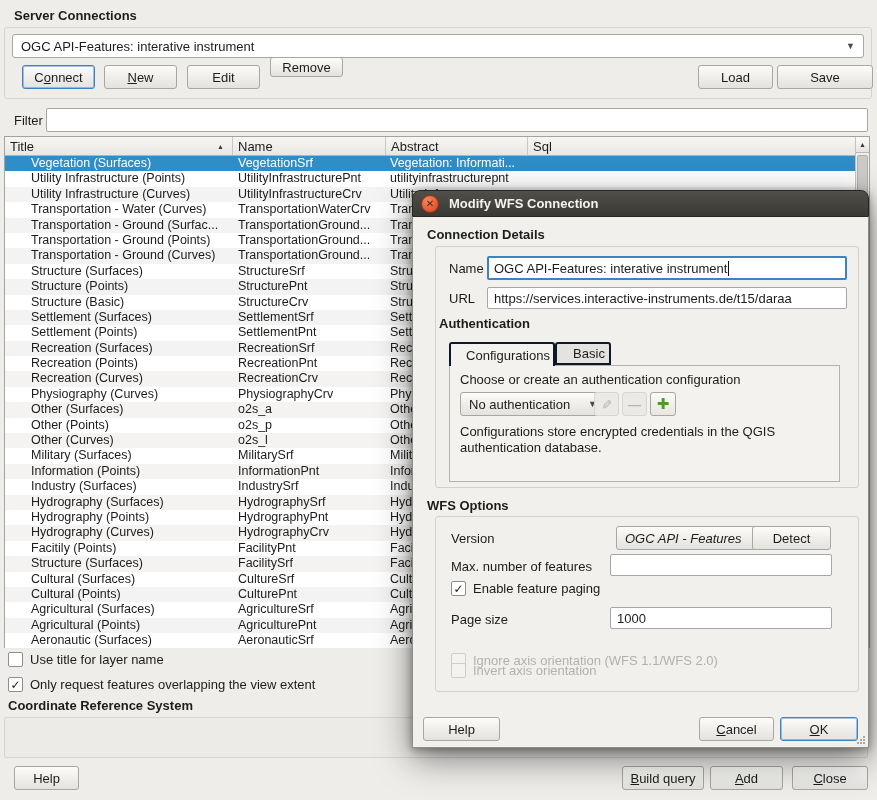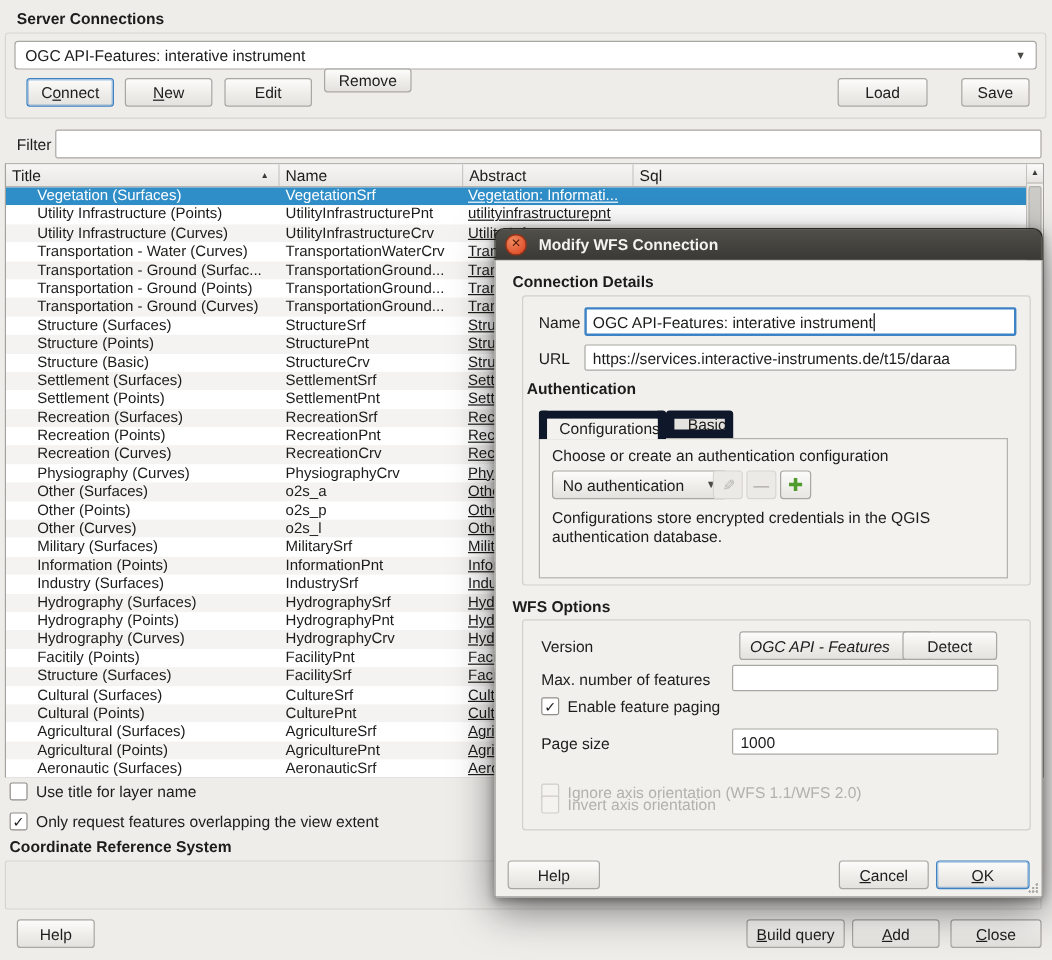--- a/index.html
+++ b/index.html
@@ -42,21 +42,21 @@
            background:linear-gradient(#f7f6f4,#e9e7e4); border-bottom:1px solid #b5b3ae; font-size:13px; }
   .th { display:flex; align-items:center; padding:0 5px; border-right:1px solid #c9c7c3; overflow:hidden; white-space:nowrap; }
   .th .sort { margin-left:auto; font-size:7px; color:#3a3936; padding-right:3px; }
   #tbody { position:absolute; left:0; top:19px; width:851px; height:492px; overflow:hidden; }
   .trow { display:flex; height:15.4px; font-size:12.5px; line-height:15.4px; background:#fff; }
   .trow.alt { background:#f4f3f1; }
   .trow.sel { background:#2f8dc7; color:#fff; }
   .td { overflow:hidden; white-space:nowrap; flex:0 0 auto; }
   .td.c0 { width:228px; padding-left:26px; }
   .td.c1 { width:153px; padding-left:5px; }
-  .td.c2 { width:142px; padding-left:4px;text-decoration:underline; }
+  .td.c2 { width:142px; padding-left:4px; }
   .td.c3 { flex:1 1 auto; }
   
   #vscroll { position:absolute; right:0; top:0; width:14px; height:510px; background:#f0efec; border-left:1px solid #c4c2be; }
   #vscroll .up { position:absolute; top:0; left:0; width:13px; height:16px; background:linear-gradient(#fbfbfa,#e6e4e1);
                  border-bottom:1px solid #b9b7b2; display:flex; align-items:center; justify-content:center; font-size:7px; color:#3a3936; }
   #vscroll .thumb { position:absolute; top:18px; left:1px; width:11px; height:96px; background:#cdcbc7; border:1px solid #b2b0ab; border-radius:2px; }
 
   
   #dialog { position:absolute; left:412px; top:190px; width:457px; height:558px; z-index:10;
             box-shadow:0 10px 34px rgba(0,0,0,.5), 0 2px 8px rgba(0,0,0,.35); border-radius:8px 8px 3px 3px; }
@@ -64,21 +64,21 @@
                   background:linear-gradient(#514f49,#3b3935); border:1px solid #27261f;
                   border-radius:8px 8px 0 0; display:flex; align-items:center; color:#f4f3f0; font-weight:bold; }
   #dlg-close { width:18px; height:18px; border-radius:50%; margin:0 10px 0 8px;
                background:radial-gradient(circle at 35% 30%, #f08a60, #e25b36 62%, #ce4522); border:1px solid #9c3014;
                display:flex; align-items:center; justify-content:center; font-size:10px; font-weight:bold; color:#571a06; }
   #dlg-body { position:absolute; left:0; top:27px; width:457px; height:531px; background:#f1f0ed;
               border:1px solid #8f8d88; border-top:none; }
   .dheading { position:absolute; font-weight:bold; font-size:13px; }
   
   .tab { position:absolute; height:23px; display:flex; align-items:center; justify-content:center;
-         border:7px solid #0f172a; border-radius:3px 3px 0 0; background:#e5e3df; font-size:13px; z-index:2;padding-left:12px; }
+         border:2px solid #0f172a; border-radius:3px 3px 0 0; background:#e5e3df; font-size:13px; z-index:2;padding-left:12px; }
   .tab.active { background:#f3f2ef; height:24px; border-bottom:none; z-index:4; }
   #auth-panel { position:absolute; border:1px solid #b4b2ad; background:#f3f2ef; z-index:3; }
   .iconbtn { position:absolute; width:25px; height:24px; border-radius:3px; display:flex; align-items:center; justify-content:center; }
   .iconbtn.enabled { border:1px solid #a9a7a2; background:linear-gradient(#fbfbfa,#e8e6e2); }
   .iconbtn.disabled { border:1px solid #d8d6d1; background:#eceae7; color:#b7b5b0; }
   .grip { position:absolute; right:3px; bottom:3px; width:8px; height:8px;
           background:radial-gradient(circle 1px at 7px 1px,#aaa8a3 1px,transparent 1.2px),
                      radial-gradient(circle 1px at 4px 4px,#aaa8a3 1px,transparent 1.2px),
                      radial-gradient(circle 1px at 7px 4px,#aaa8a3 1px,transparent 1.2px),
                      radial-gradient(circle 1px at 1px 7px,#aaa8a3 1px,transparent 1.2px),
@@ -98,21 +98,21 @@
   <div class="combo white" style="left:12px; top:34px; width:852px; height:24px;">
     <span>OGC API-Features: interative instrument</span>
     <span class="arrow">▼</span>
   </div>
 
   <div class="btn focused" style="left:22px; top:65px; width:73px; height:24px;">C<u>o</u>nnect</div>
   <div class="btn" style="left:104px; top:65px; width:73px; height:24px;"><u>N</u>ew</div>
   <div class="btn" style="left:187px; top:65px; width:73px; height:24px;">Edit</div>
   <div class="btn" style="left:270px; top:57px; width:73px; height:20px;">Remove</div>
   <div class="btn" style="left:698px; top:65px; width:75px; height:24px;">Load</div>
-  <div class="btn" style="left:801px; top:65px; width:57px; height:24px;">Save</div>
+  <div class="btn" style="left:777px; top:65px; width:96px; height:24px;">Save</div>
 
   <div class="abs" style="left:14px; top:113px;">Filter</div>
   <div class="field" style="left:46px; top:108px; width:822px; height:24px;">
     <span></span>
   </div>
 
   <div id="table">
     <div id="thead">
       <div class="th" style="width:228px;">
         <span>Title</span>

